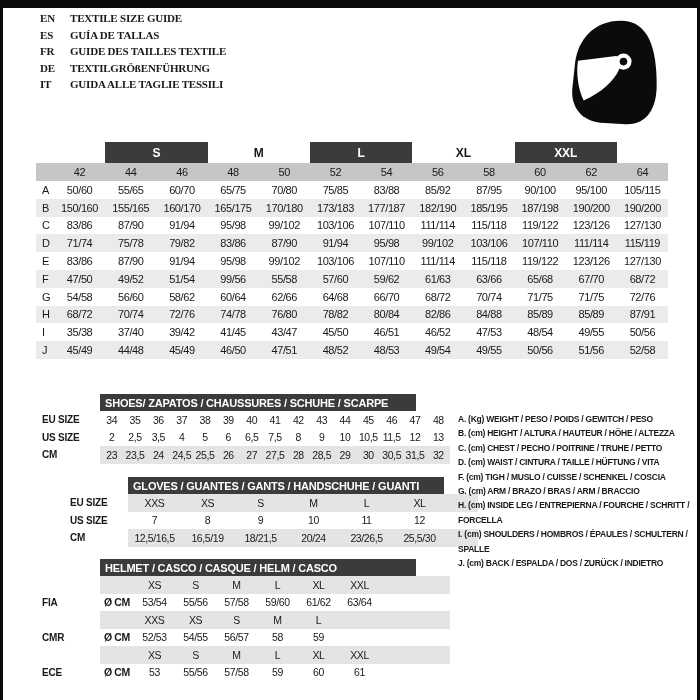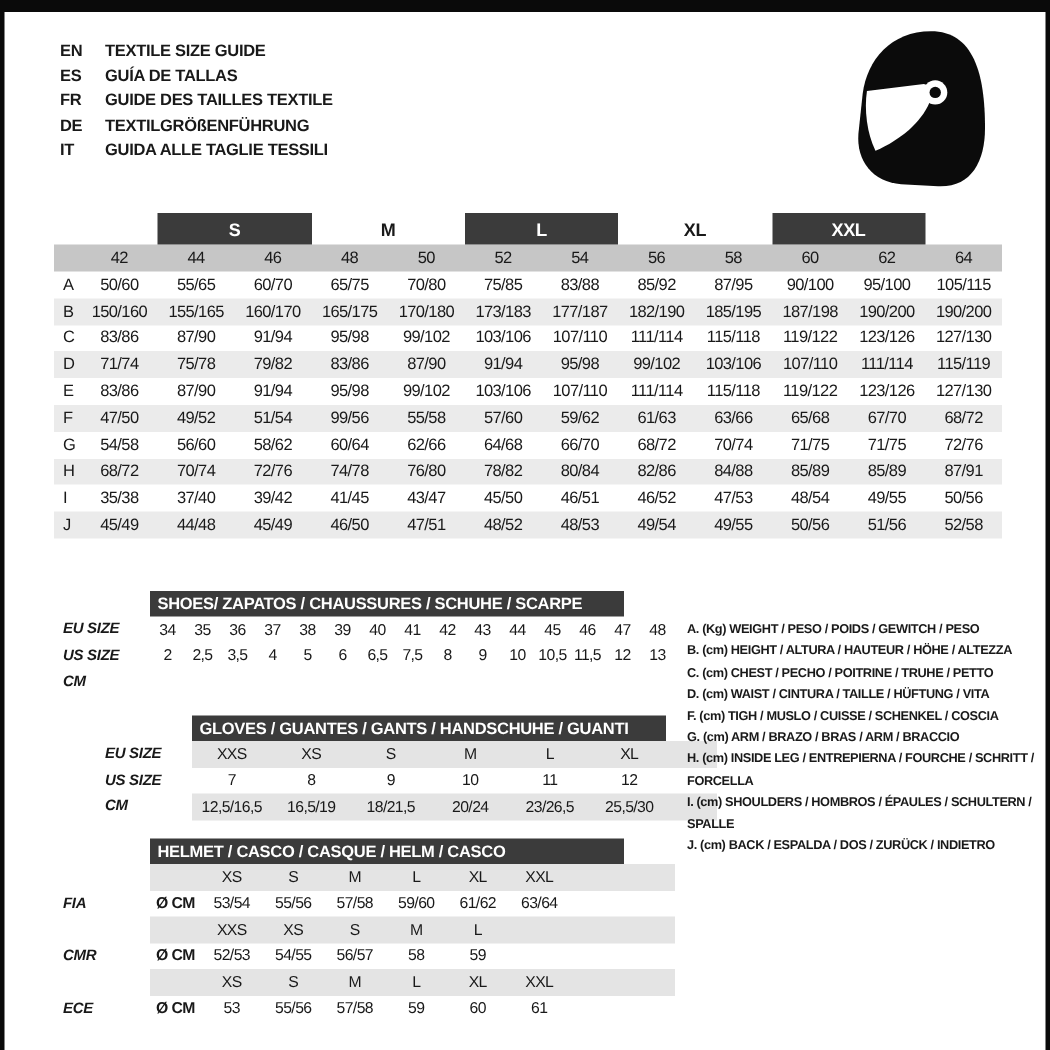--- a/index.html
+++ b/index.html
@@ -3,21 +3,21 @@
 <meta charset="utf-8">
 <style>
   html,body{margin:0;padding:0;}
   body{
     width:700px;height:700px;box-sizing:border-box;position:relative;overflow:hidden;
     background:#ffffff;color:#191919;
     border-top:8px solid #0a0a0a;border-left:3px solid #0a0a0a;border-right:3px solid #0a0a0a;
     font-family:"Liberation Sans","DejaVu Sans",sans-serif;
   }
   
-  .langs{position:absolute;left:37px;top:18px;}
+  .langs{position:absolute;left:37px;top:2px;font-family:Liberation Serif, serif;}
   .lang-row{display:flex;height:16.5px;align-items:center;}
   .lang-code{width:30px;font-size:11px;font-weight:bold;letter-spacing:-0.2px;}
   .lang-text{font-size:11px;font-weight:bold;letter-spacing:-0.2px;}
   
   .helmet-svg{position:absolute;left:563px;top:10px;width:96px;height:110px;}
   
   .main-table{position:absolute;left:33px;top:134px;width:632px;}
   .grid13{display:grid;grid-template-columns:18px repeat(12,1fr);}
   .grp-row{height:21px;}
   .grp-box,.grp-text{display:flex;align-items:center;justify-content:center;
@@ -30,21 +30,21 @@
   .drow.alt{background:#ebebeb;}
   .cell,.lcell{display:flex;align-items:center;justify-content:center;
     font-size:11px;letter-spacing:-0.4px;white-space:nowrap;}
   .lcell{justify-content:flex-start;padding-left:6px;font-size:11px;}
   
   .section{position:absolute;left:39px;width:420px;}
   .sec-title{margin-left:58px;width:316px;height:17px;background:#3b3b3b;color:#ffffff;
     font-size:11px;font-weight:bold;letter-spacing:-0.2px;display:flex;align-items:center;
     padding-left:5px;box-sizing:border-box;white-space:nowrap;}
   .srow{display:flex;height:17.5px;}
-  .slabel{width:58px;display:flex;align-items:center;font-size:10px;font-weight:bold;letter-spacing:-0.2px;font-style:italic;}
+  .slabel{width:58px;display:flex;align-items:center;font-size:10px;font-weight:bold;letter-spacing:-0.2px;}
   .sband{width:350px;display:grid;}
   .sband.shaded{background:#e4e4e4;}
   .sband .cell{font-size:10.5px;letter-spacing:-0.4px;}
   .shoes-grid{grid-template-columns:repeat(15,1fr);}
   .gloves-grid{grid-template-columns:repeat(6,53px);}
   .helmet-grid{grid-template-columns:34px repeat(6,41px);}
   .unit-cell{display:flex;align-items:center;justify-content:center;
     font-size:10.5px;font-weight:bold;letter-spacing:-0.4px;white-space:nowrap;}
   
   .legend{position:absolute;left:455px;top:404px;width:236px;}
@@ -298,20 +298,37 @@
           <div class="cell">9</div>
           <div class="cell">10</div>
           <div class="cell">10,5</div>
           <div class="cell">11,5</div>
           <div class="cell">12</div>
           <div class="cell">13</div>
         </div>
       </div>
       <div class="srow">
         <div class="slabel">CM</div>
+        <div class="sband shoes-grid shaded">
+          <div class="cell">23</div>
+          <div class="cell">23,5</div>
+          <div class="cell">24</div>
+          <div class="cell">24,5</div>
+          <div class="cell">25,5</div>
+          <div class="cell">26</div>
+          <div class="cell">27</div>
+          <div class="cell">27,5</div>
+          <div class="cell">28</div>
+          <div class="cell">28,5</div>
+          <div class="cell">29</div>
+          <div class="cell">30</div>
+          <div class="cell">30,5</div>
+          <div class="cell">31,5</div>
+          <div class="cell">32</div>
+        </div>
       </div>
     </div>
 </div>
 
 <div class="section" style="top:469px;margin-left:28px;">
   <div class="sec-title">GLOVES / GUANTES / GANTS / HANDSCHUHE / GUANTI</div>
   <div id="glovesRows">
       <div class="srow">
         <div class="slabel">EU SIZE</div>
         <div class="sband gloves-grid shaded">

